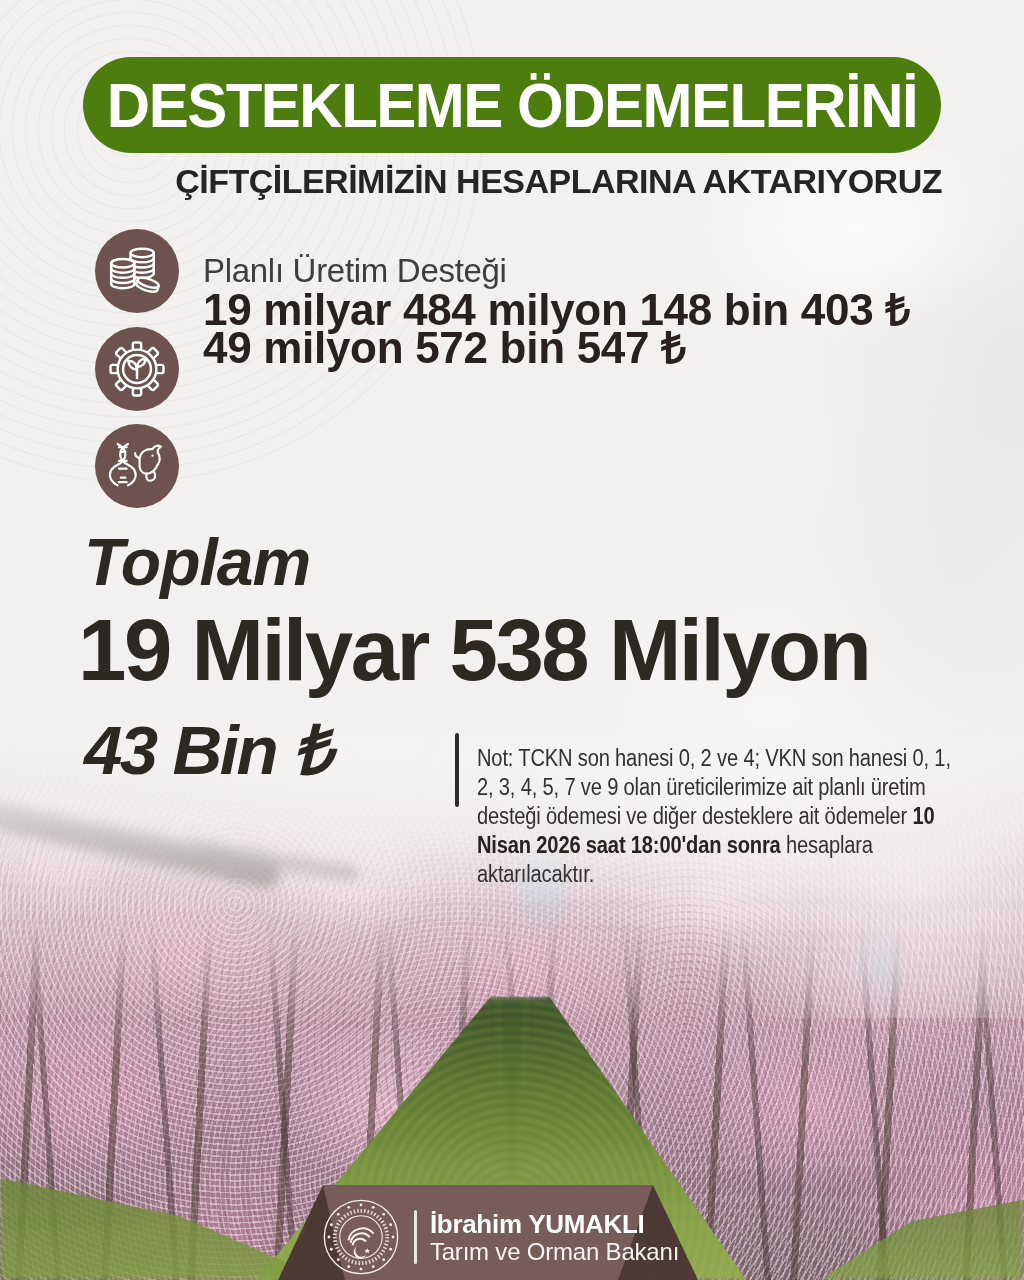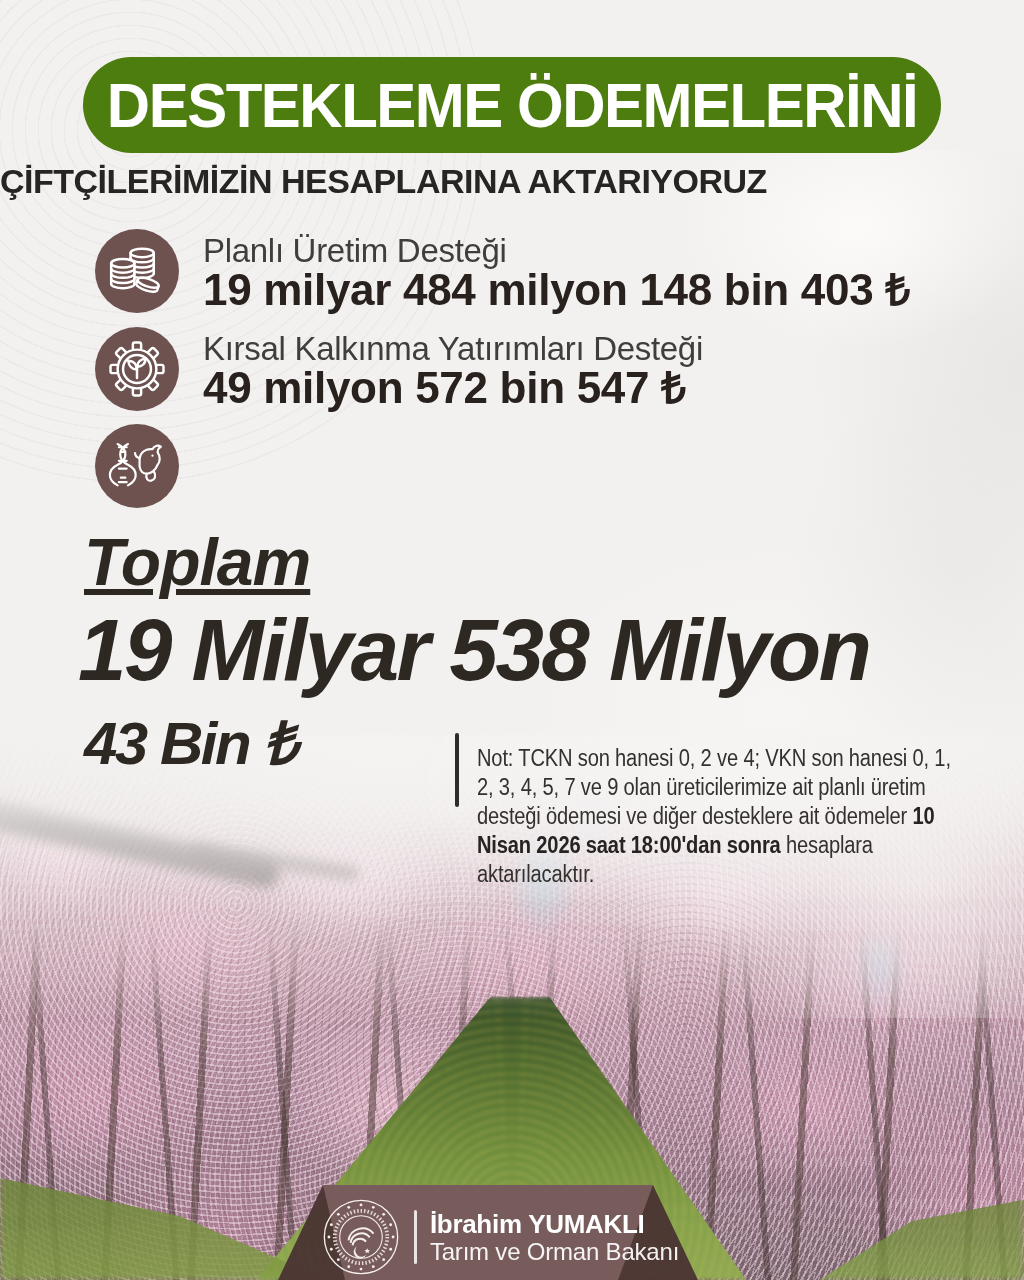--- a/index.html
+++ b/index.html
@@ -75,38 +75,38 @@
       radial-gradient(430px 210px at 72% 18%, rgba(247,245,244,.95), rgba(247,245,244,0) 75%),
       radial-gradient(520px 240px at 38% 4%, rgba(245,243,242,.9), rgba(245,243,242,0) 75%),
       radial-gradient(320px 280px at 90% 52%, rgba(244,240,239,.7), rgba(244,240,239,0) 72%),
       linear-gradient(180deg, rgba(242,241,240,1) 0%, rgba(242,241,240,.8) 28%, rgba(242,241,240,.32) 62%, rgba(242,241,240,0) 100%);}
 
   
   .banner{position:absolute;left:83px;top:57px;width:858px;height:96px;border-radius:48px;
     background:#4d7c0f;display:flex;align-items:center;justify-content:center;}
   .banner-title{color:#ffffff;font-weight:700;font-size:60px;letter-spacing:-1.5px;white-space:nowrap;
     transform:scaleY(1.04);}
-  .subtitle{position:absolute;left:0;top:162px;width:942px;text-align:left;color:#272524;
+  .subtitle{position:absolute;left:0;top:162px;width:942px;text-align:right;color:#272524;
     font-weight:700;font-size:34px;letter-spacing:-0.5px;}
 
   
   .item{position:absolute;left:95px;display:flex;gap:24px;align-items:flex-start;}
   .item-icon{width:84px;height:84px;border-radius:50%;background:#6e5250;flex:0 0 auto;
     display:flex;align-items:center;justify-content:center;}
   .item-icon svg{width:62px;height:62px;}
   .item-text{padding-top:2px;}
-  .item-label{font-size:33px;font-weight:400;color:#413d3a;line-height:40px;letter-spacing:-0.3px;white-space:nowrap;}
+  .item-label{font-size:33px;font-weight:400;color:#413d3a;line-height:40px;letter-spacing:-0.3px;white-space:nowrap;margin-top:20px;}
   .item-amount{font-size:44px;font-weight:700;color:#28211e;line-height:38px;letter-spacing:-0.3px;white-space:nowrap;}
 
   
   .total-label{position:absolute;left:84px;top:524px;font-size:66px;font-weight:700;font-style:italic;
-    color:#2e2823;letter-spacing:-1px;text-decoration:underline;}
-  .total-line1{position:absolute;left:78px;top:600px;font-size:87px;font-weight:700;font-style:italic;
+    color:#2e2823;letter-spacing:-1px;}
+  .total-line1{position:absolute;left:78px;top:600px;font-size:87px;font-weight:700;
     color:#2e2823;letter-spacing:-2.5px;white-space:nowrap;}
-  .total-line2{position:absolute;left:84px;top:700px;font-size:60px;font-weight:700;font-style:italic;
+  .total-line2{position:absolute;left:84px;top:700px;font-size:69px;font-weight:700;font-style:italic;
     color:#2e2823;letter-spacing:-2.5px;white-space:nowrap;}
 
   
   .note-divider{position:absolute;left:455px;top:733px;width:4px;height:74px;background:#2e2b29;border-radius:2px;}
   .note{position:absolute;left:477px;top:721px;width:560px;transform:scaleX(0.875);transform-origin:left top;
     font-size:23px;line-height:29px;color:#33302e;letter-spacing:-0.2px;}
   .note b{font-weight:700;color:#262321;}
 
   
   .footer{position:absolute;left:0;top:1185px;width:1024px;height:95px;}
@@ -192,21 +192,20 @@
           <rect x="20.8" y="3.5" width="6.4" height="6" rx="1.5" transform="rotate(315 24 24)"></rect>
         </g>
         <circle cx="24" cy="24" r="15" fill="#6e5250"></circle>
         <circle cx="24" cy="24" r="10.8"></circle>
         <path d="M24 31 V23"></path>
         <path d="M24 24.5 C20.2 24.5 17.6 21.6 17.2 17.6 C21.4 17.8 23.8 20.4 24 24.5 Z"></path>
         <path d="M24 22.5 C24.2 18.8 26.8 16.2 30.8 16 C30.4 20 27.6 22.2 24 22.5 Z"></path>
       </svg>
     </div>
     <div class="item-text">
-      <div class="item-label">Kırsal Kalkınma Yatırımları Desteği</div>
       <div class="item-amount">49 milyon 572 bin 547 ₺</div>
     </div>
   </div>
 
   <div class="item" style="top:424px;">
     <div class="item-icon">
       <svg viewBox="0 0 48 48" fill="none" stroke="#ffffff" stroke-width="1.7" stroke-linecap="round" stroke-linejoin="round">
         <path d="M9 7 C17 11 17 19 9 23 C1 27 1 35 9 39"></path>
         <path d="M17 7 C9 11 9 19 17 23 C25 27 25 35 17 39"></path>
         <path d="M10 9.5 h6"></path>

